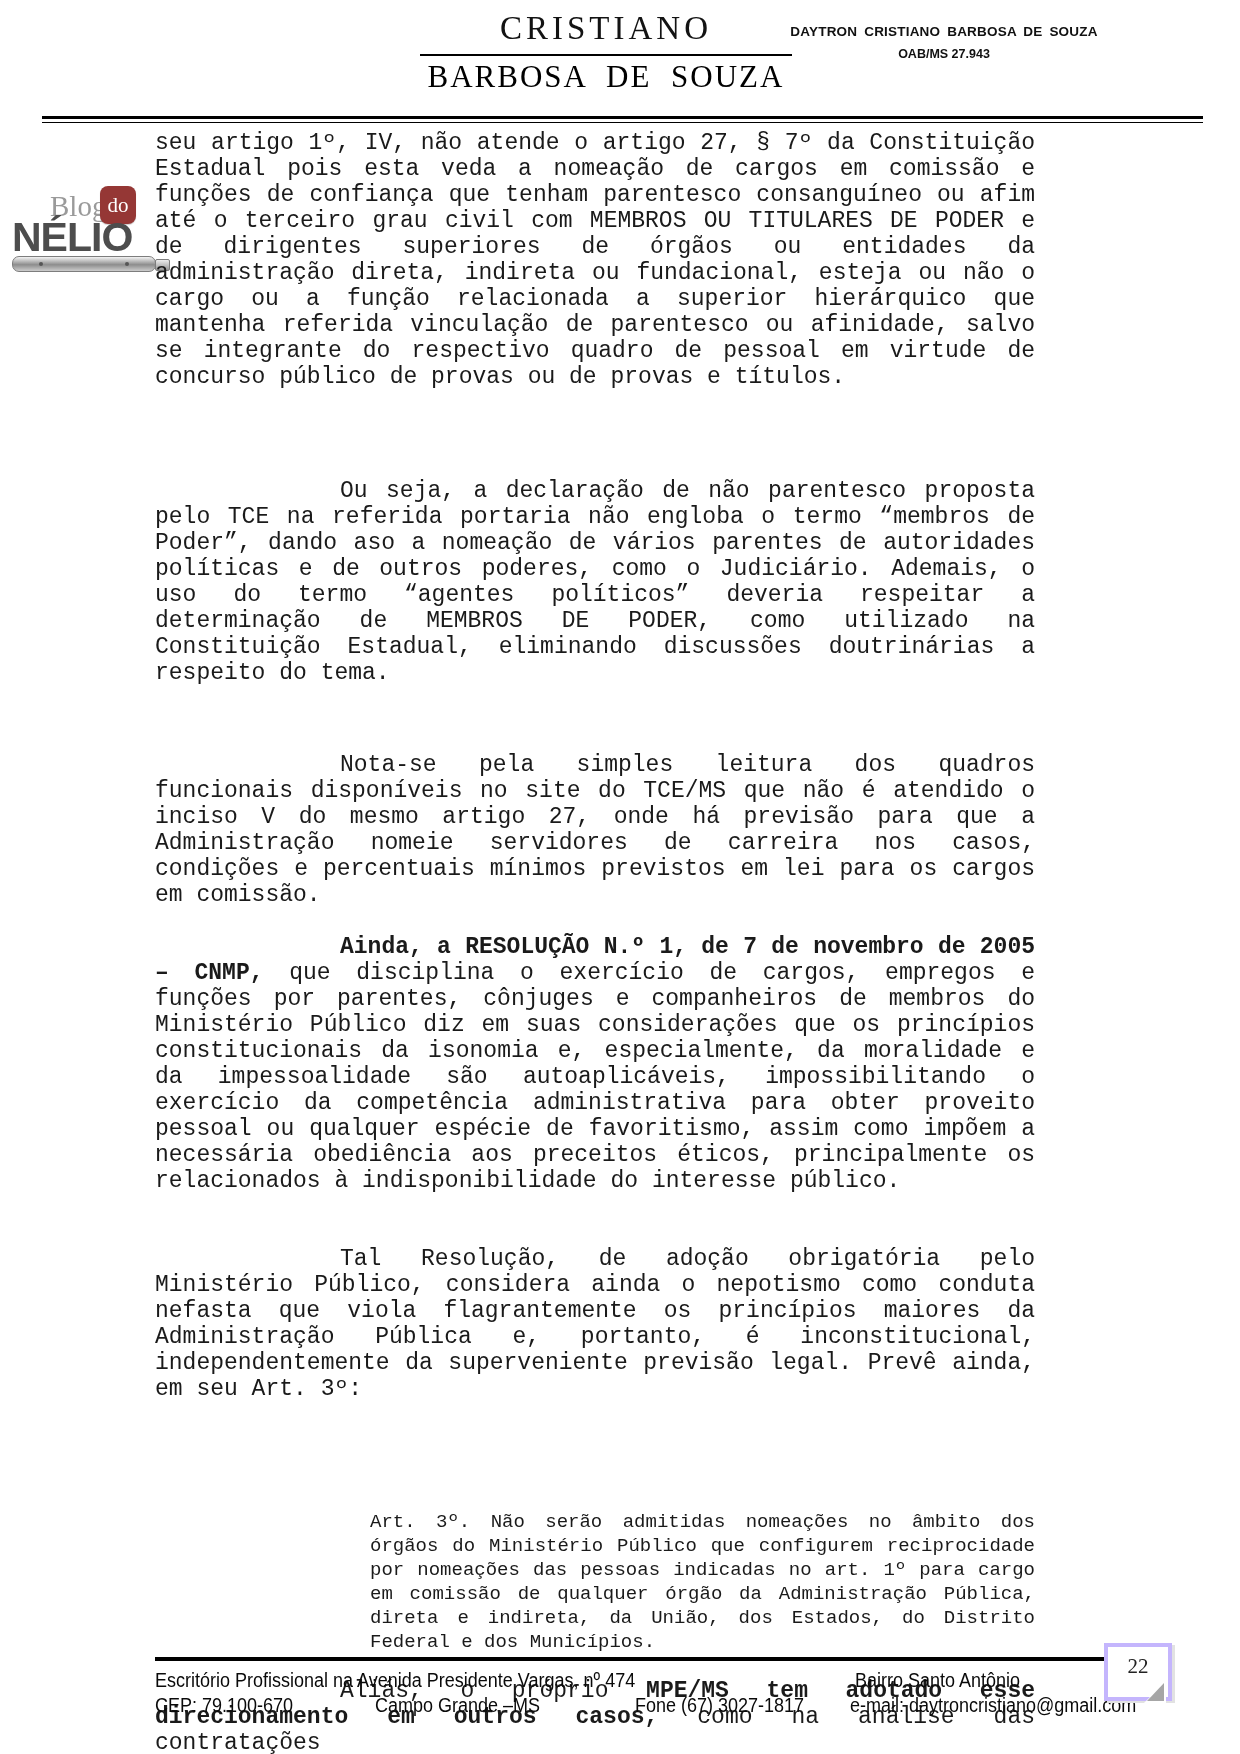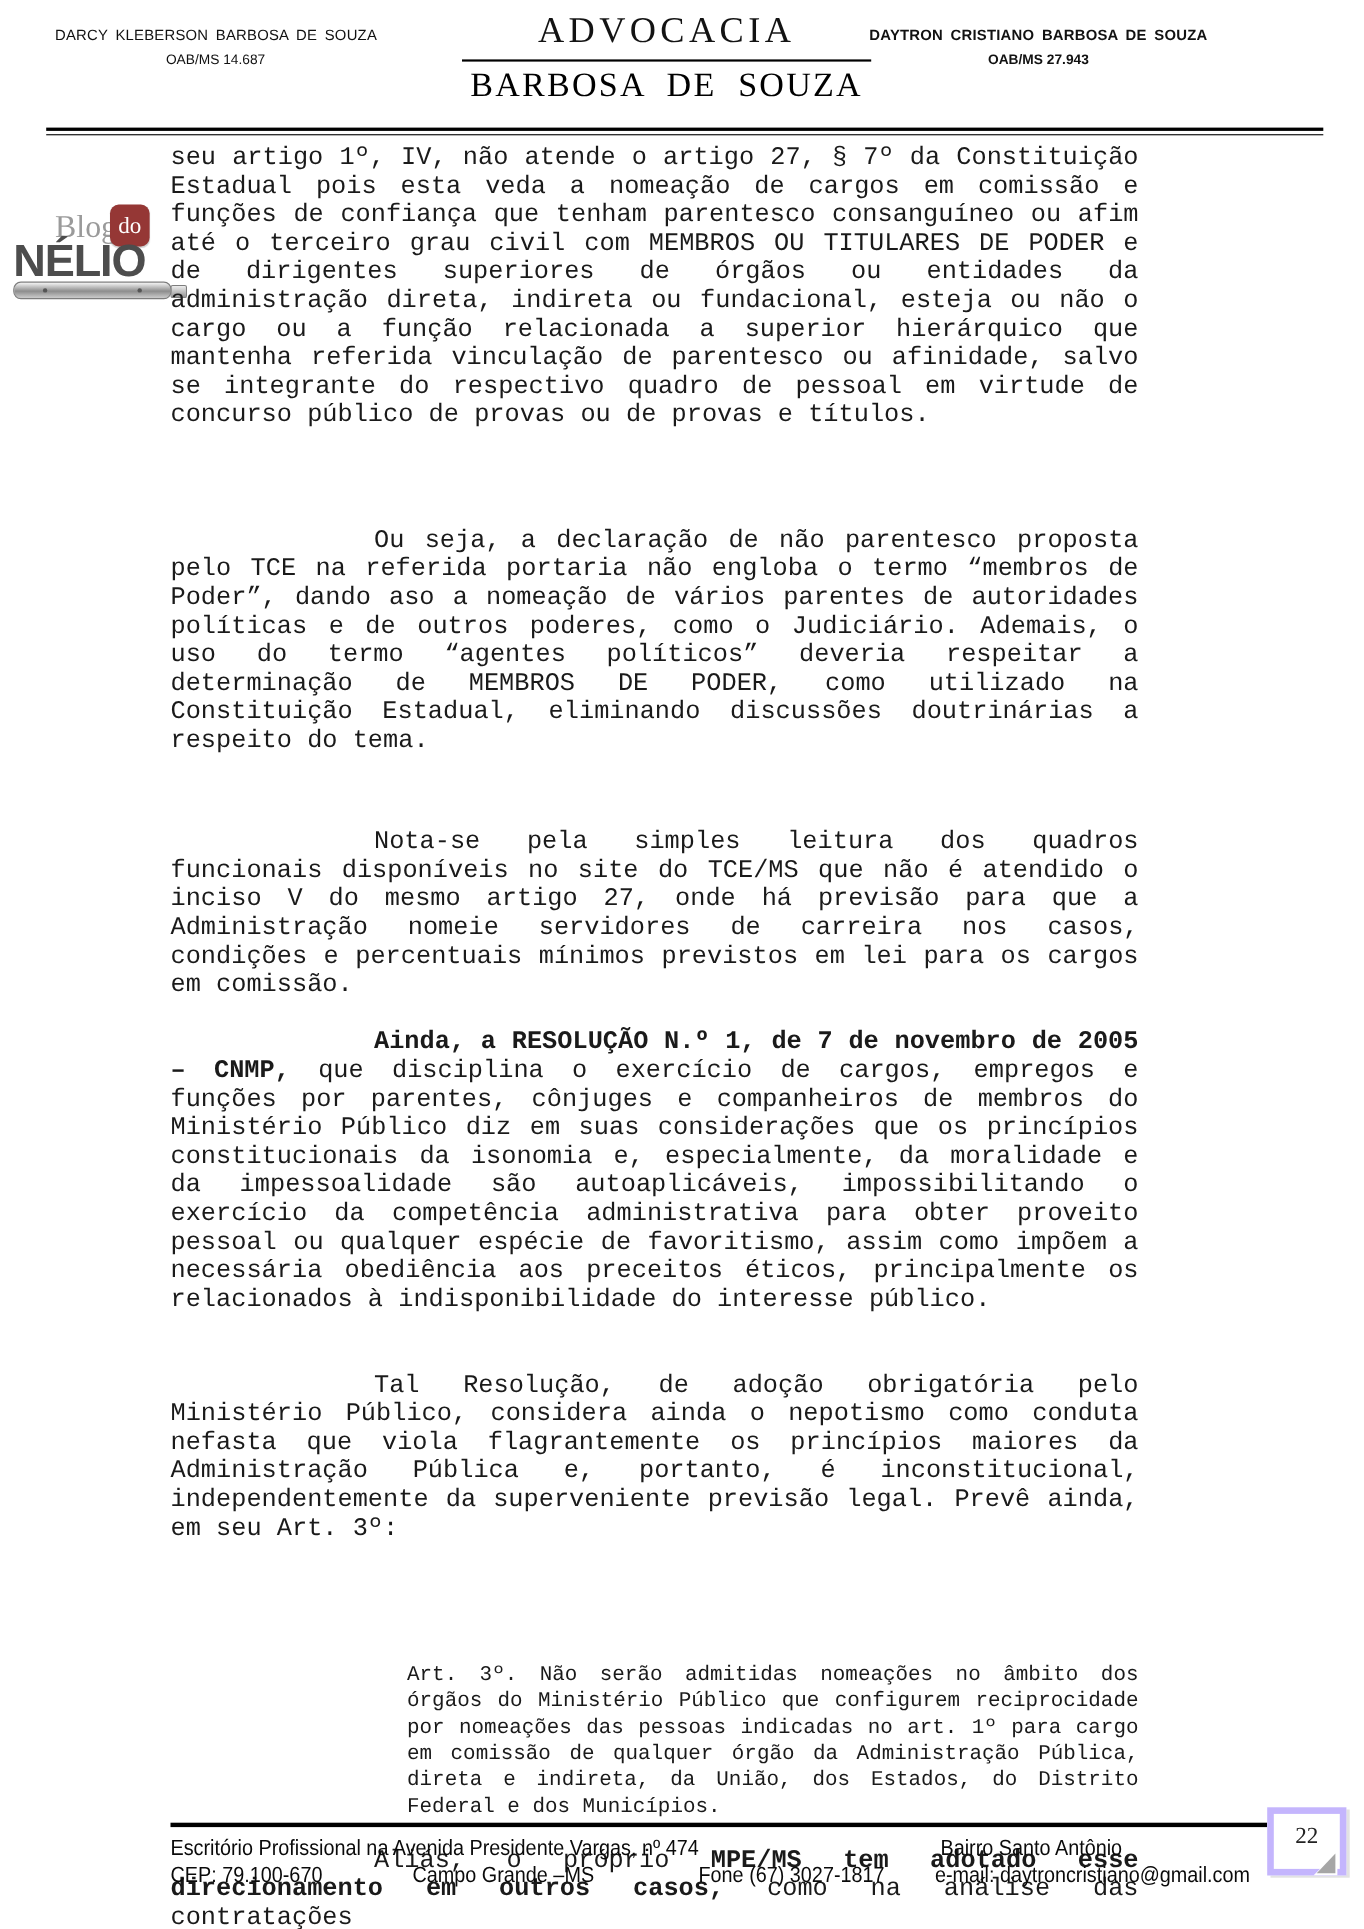--- a/index.html
+++ b/index.html
@@ -58,38 +58,34 @@
   .ft{position:absolute;font-size:20px;color:#0a0a0a;white-space:nowrap;
       transform:scaleX(.9);transform-origin:0 50%;}
   .ft-address{left:155px;top:1669px;}
   .ft-district{left:855px;top:1669px;}
   .ft-cep{left:155px;top:1694px;}
   .ft-city{left:375px;top:1694px;}
   .ft-phone{left:635px;top:1694px;}
   .ft-email{left:850px;top:1694px;}
 
   
-  .pagebox{position:absolute;left:1152px;top:1643px;width:60px;height:50px;background:#fff;
-           border:6px solid #c4b5fd;box-shadow:3px 2px 0 #e2e2e2;}
+  .pagebox{position:absolute;left:1104px;top:1643px;width:60px;height:50px;background:#fff;
+           border:4px solid #c4b5fd;box-shadow:3px 2px 0 #e2e2e2;}
   .pagenum{font-family:"Liberation Serif",serif;font-size:21px;color:#222;text-align:center;
            margin-top:7px;}
   .fold{position:absolute;right:2px;bottom:-6px;width:22px;height:22px;}
 </style>
 </head>
 <body>
 
 <div class="page">
 
-  <div class="hdr-left">
-    <div class="hdr-name">DARCY KLEBERSON BARBOSA DE SOUZA</div>
-    <div class="hdr-oab">OAB/MS 14.687</div>
-  </div>
 
   <div class="hdr-center">
-    <div class="hdr-advocacia">ADVOCACIA</div>
+    <div class="hdr-advocacia">CRISTIANO</div>
     <div class="hdr-center-line"></div>
     <div class="hdr-firm">BARBOSA DE SOUZA</div>
   </div>
 
   <div class="hdr-right">
     <div class="hdr-name">DAYTRON CRISTIANO BARBOSA DE SOUZA</div>
     <div class="hdr-oab">OAB/MS 27.943</div>
   </div>
 
   <div class="rule-double"></div>

